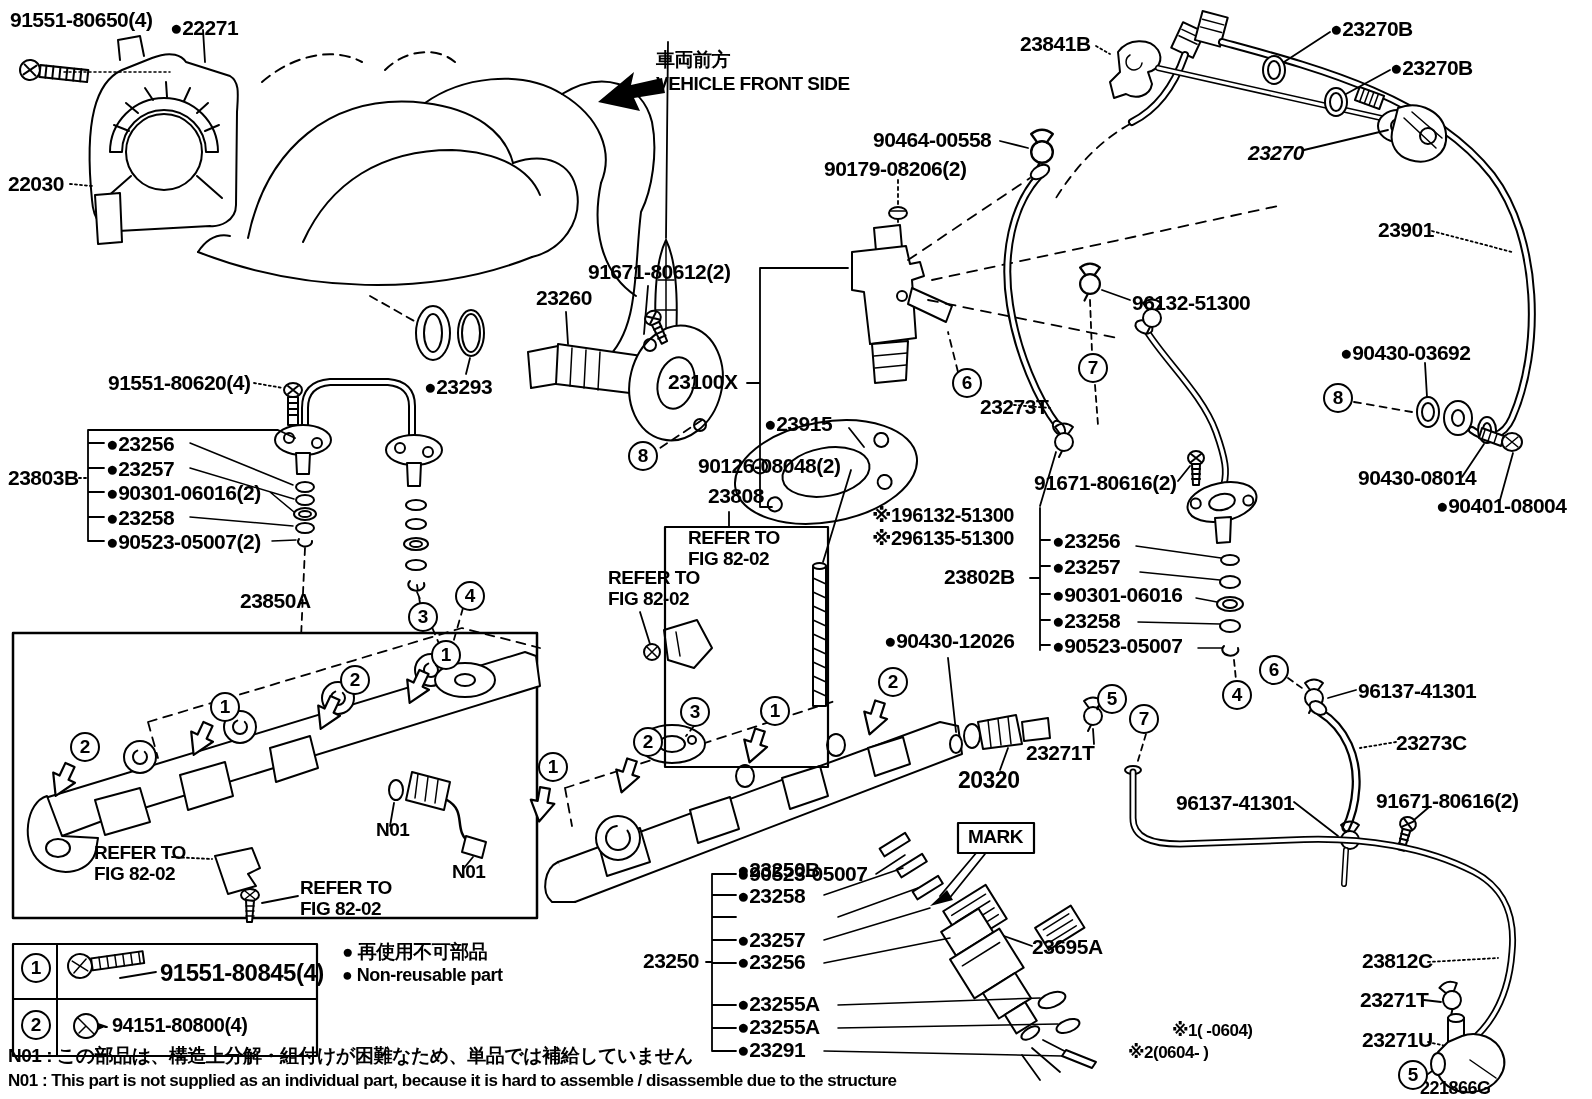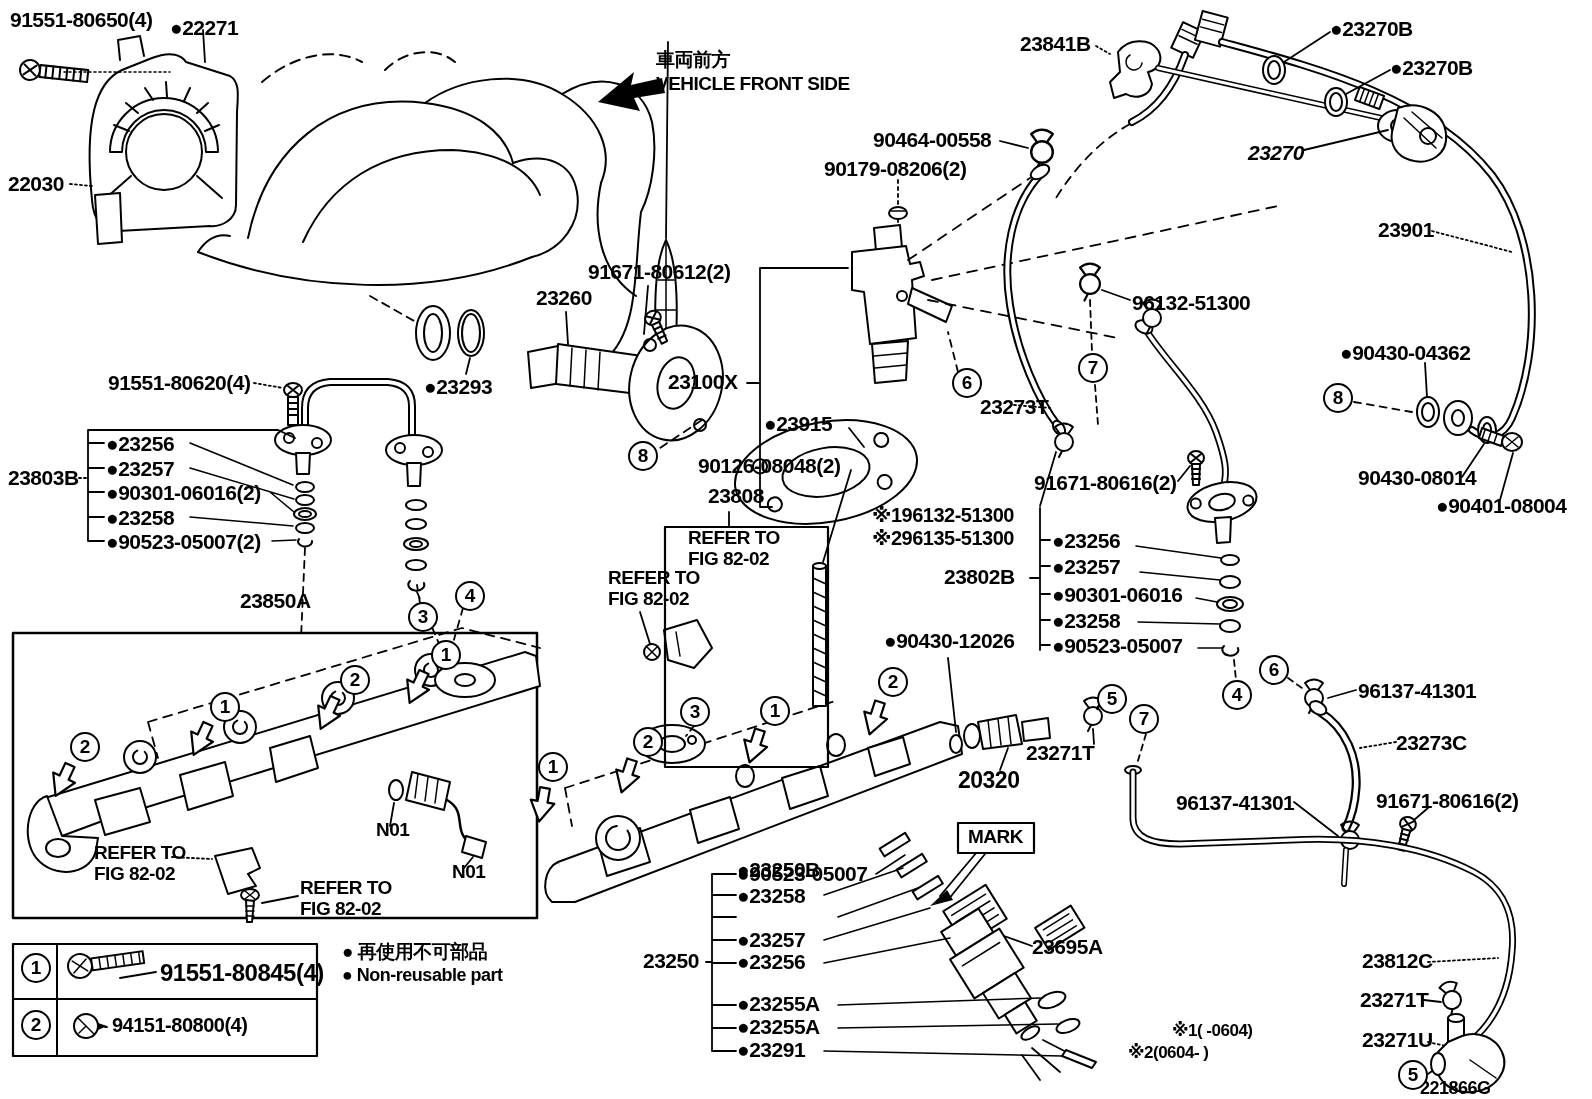--- a/index.html
+++ b/index.html
@@ -441,21 +441,21 @@
       <div class="lbl" style="left: 708px; top: 484px;">23808</div>
       <div class="lbl" style="left: 872px; top: 504px; font-size: 20px;">※196132-51300</div>
       <div class="lbl" style="left: 872px; top: 527px; font-size: 20px;">※296135-51300</div>
       <div class="lbl" style="left: 1034px; top: 471px;">91671-80616(2)</div>
       <div class="lbl" style="left: 944px; top: 565px;">23802B</div>
       <div class="lbl" style="left: 1052px; top: 529px;">●23256</div>
       <div class="lbl" style="left: 1052px; top: 555px;">●23257</div>
       <div class="lbl" style="left: 1052px; top: 583px;">●90301-06016</div>
       <div class="lbl" style="left: 1052px; top: 609px;">●23258</div>
       <div class="lbl" style="left: 1052px; top: 634px;">●90523-05007</div>
-      <div class="lbl" style="left: 1340px; top: 341px;">●90430-04362</div>
+      <div class="lbl" style="left: 1340px; top: 341px;">●90430-03692</div>
       <div class="lbl" style="left: 1358px; top: 466px;">90430-08014</div>
       <div class="lbl" style="left: 1412px; top: 494px; margin-left: 24px;">●90401-08004</div>
       <div class="lbl" style="left: 688px; top: 528px; font-size: 19px;">REFER TO
 FIG 82-02</div>
       <div class="lbl" style="left: 608px; top: 568px; font-size: 19px;">REFER TO
 FIG 82-02</div>
       <div class="lbl" style="left: 94px; top: 843px; font-size: 19px;">REFER TO
 FIG 82-02</div>
       <div class="lbl" style="left: 300px; top: 878px; font-size: 19px;">REFER TO
 FIG 82-02</div>
@@ -482,20 +482,22 @@
       <div class="lbl" style="left: 1362px; top: 949px;">23812C</div>
       <div class="lbl" style="left: 1360px; top: 988px;">23271T</div>
       <div class="lbl" style="left: 1362px; top: 1028px;">23271U</div>
       <div class="lbl" style="left: 1172px; top: 1022px; font-size: 17px;">※1(      -0604)</div>
       <div class="lbl" style="left: 1128px; top: 1044px; font-size: 17px;">※2(0604-      )</div>
       <div class="lbl" style="left: 1420px; top: 1079px; font-size: 18px;">221866G</div>
       <div class="lbl" style="left: 160px; top: 960px; font-size: 24px;">91551-80845(4)</div>
       <div class="lbl" style="left: 112px; top: 1014px; font-size: 20px;">94151-80800(4)</div>
       <div class="lbl" style="left: 342px; top: 942px; font-size: 19px;">● 再使用不可部品</div>
       <div class="lbl" style="left: 342px; top: 966px; font-size: 18px;">● Non-reusable part</div>
+      <div class="lbl" style="left: 8px; top: 1046px; font-size: 19px;">N01 : この部品は、構造上分解・組付けが困難なため、単品では補給していません</div>
+      <div class="lbl" style="left: 8px; top: 1072px; font-size: 17px;">N01 : This part is not supplied as an individual part, because it is hard to assemble / disassemble due to the structure</div>
     </div>
 <div id="callouts">
       <div class="co" style="left: 628px; top: 441px;">8</div>
       <div class="co" style="left: 952px; top: 368px;">6</div>
       <div class="co" style="left: 1078px; top: 353px;">7</div>
       <div class="co" style="left: 1323px; top: 383px;">8</div>
       <div class="co" style="left: 408px; top: 602px;">3</div>
       <div class="co" style="left: 455px; top: 581px;">4</div>
       <div class="co" style="left: 431px; top: 640px;">1</div>
       <div class="co" style="left: 340px; top: 665px;">2</div>

